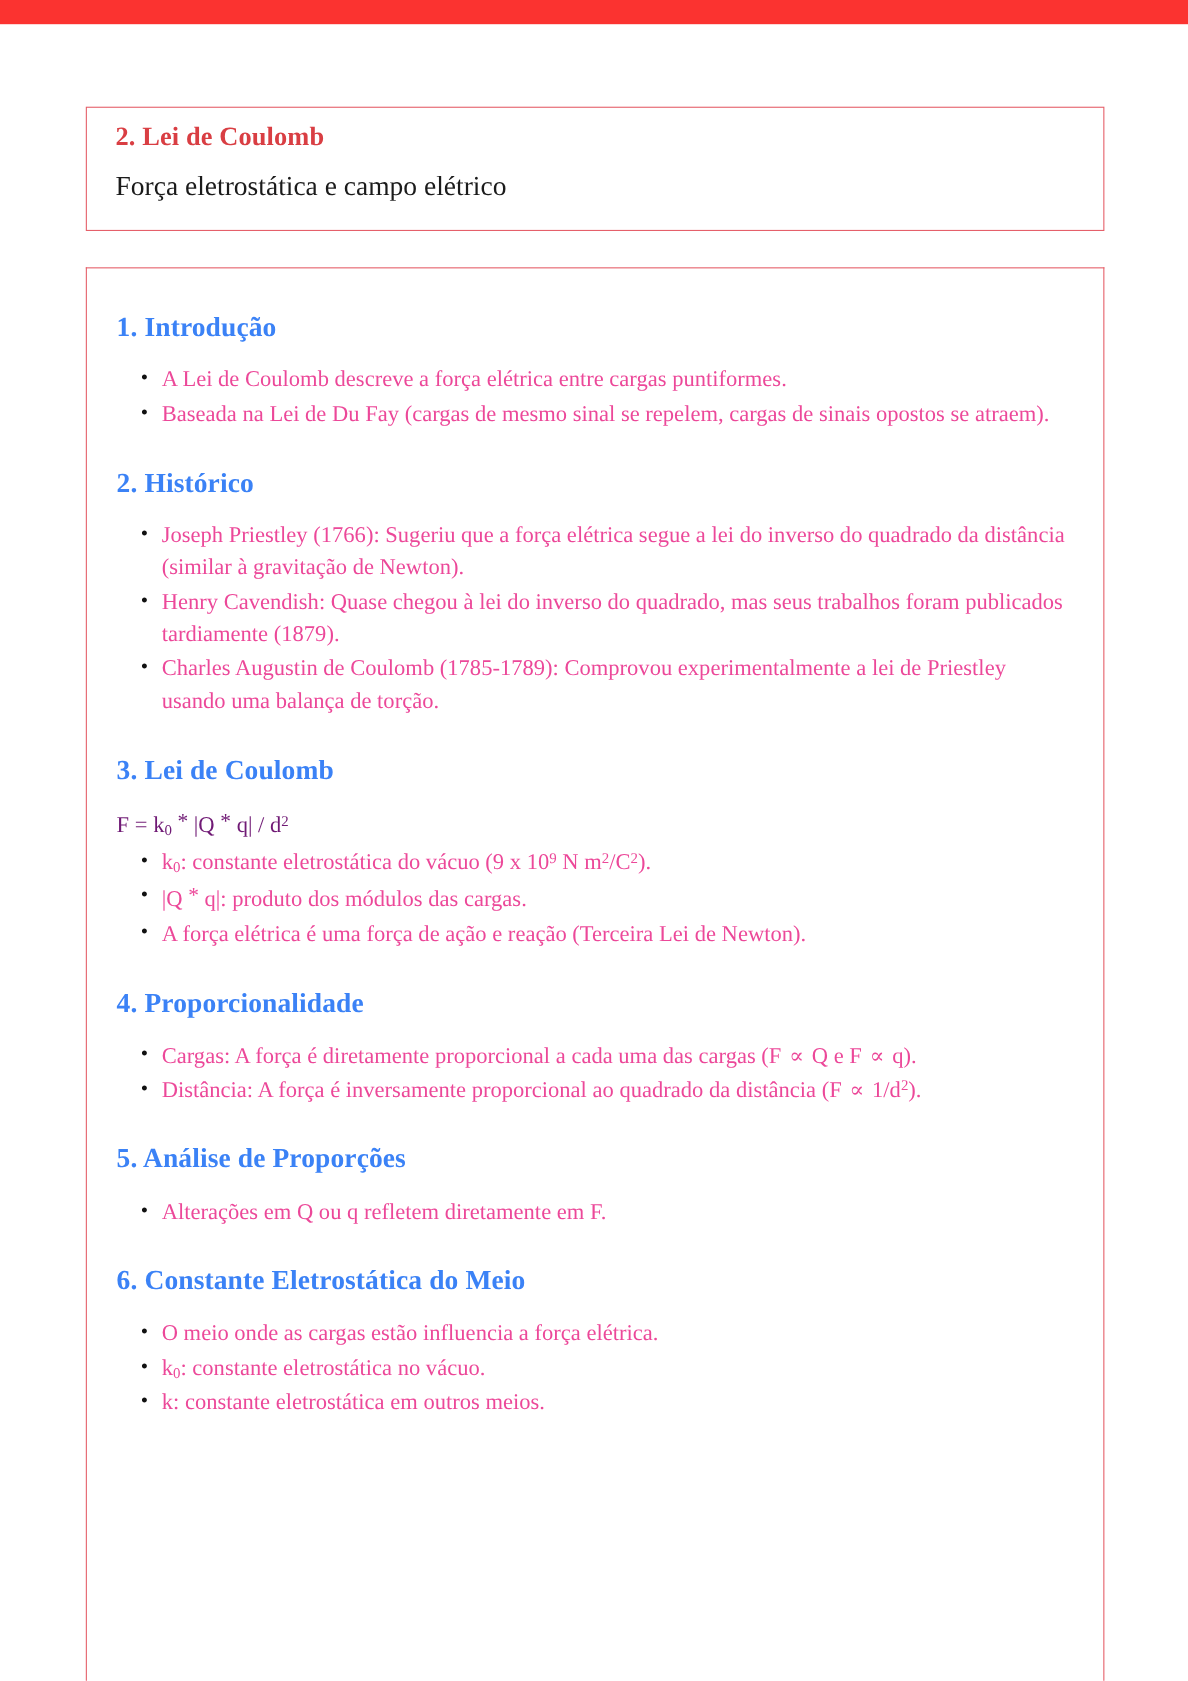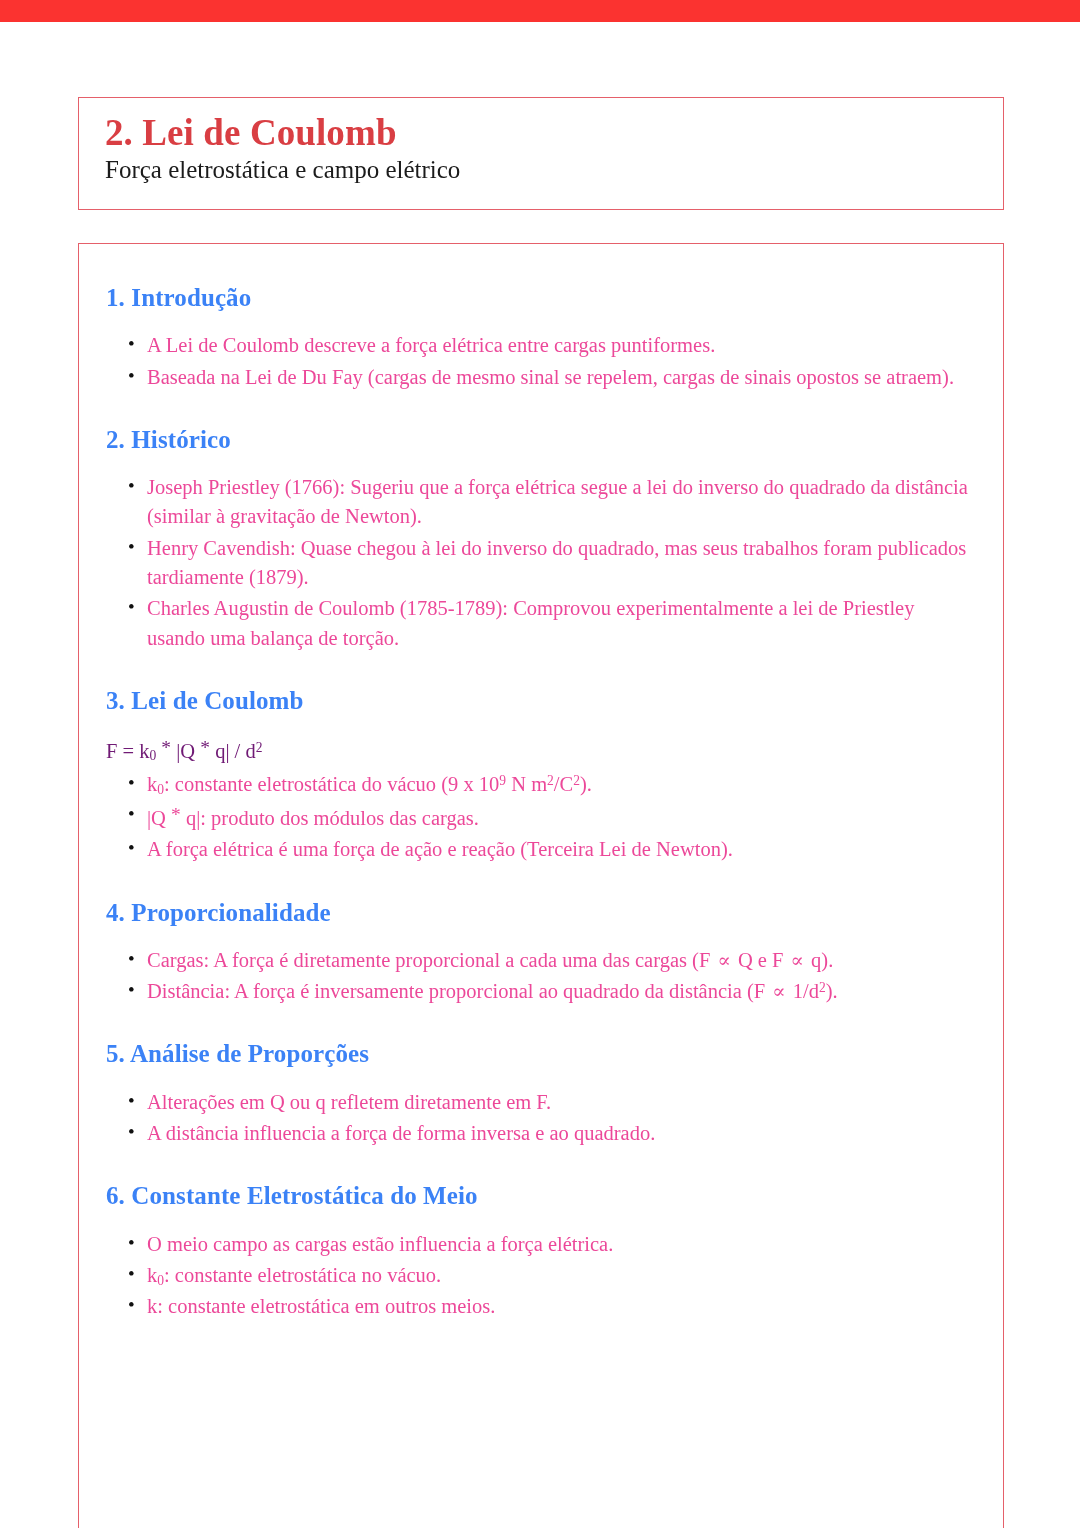--- a/index.html
+++ b/index.html
@@ -34,21 +34,21 @@
     width: 926px;
     height: 113px;
     box-sizing: border-box;
     border: 1.5px solid #e5606a;
     background: #ffffff;
   }
   .doc-title {
     position: absolute;
     left: 26px;
     top: 14px;
-    font-size: 37px;
+    font-size: 24px;
     font-weight: 700;
     color: #d93e43;
     letter-spacing: 0.1px;
     line-height: 1.12;
     white-space: nowrap;
   }
   .doc-subtitle {
     position: absolute;
     left: 26px;
     top: 57px;
@@ -171,27 +171,26 @@
       <li><span>Cargas: A força é diretamente proporcional a cada uma das cargas (F</span> <span class="prop">∝</span> <span>Q e F</span> <span class="prop">∝</span> <span>q).</span></li>
       <li><span>Distância: A força é inversamente proporcional ao quadrado da distância (F</span> <span class="prop">∝</span> <span>1/d</span><sup>2</sup><span>).</span></li>
     </ul>
     <div class="gap-after-list"></div>
   </div>
 
   <div class="section">
     <h2 class="section-heading">5. Análise de Proporções</h2>
     <ul class="bullets">
       <li>Alterações em Q ou q refletem diretamente em F.</li>
-      <li>A distância influencia a força de forma inversa e ao quadrado.</li>
     </ul>
     <div class="gap-after-list"></div>
   </div>
 
   <div class="section">
     <h2 class="section-heading">6. Constante Eletrostática do Meio</h2>
     <ul class="bullets">
-      <li>O meio campo as cargas estão influencia a força elétrica.</li>
+      <li>O meio onde as cargas estão influencia a força elétrica.</li>
       <li><span>k</span><sub>0</sub><span>: constante eletrostática no vácuo.</span></li>
       <li>k: constante eletrostática em outros meios.</li>
     </ul>
   </div>
 
 </div>
 
 </body></html>

